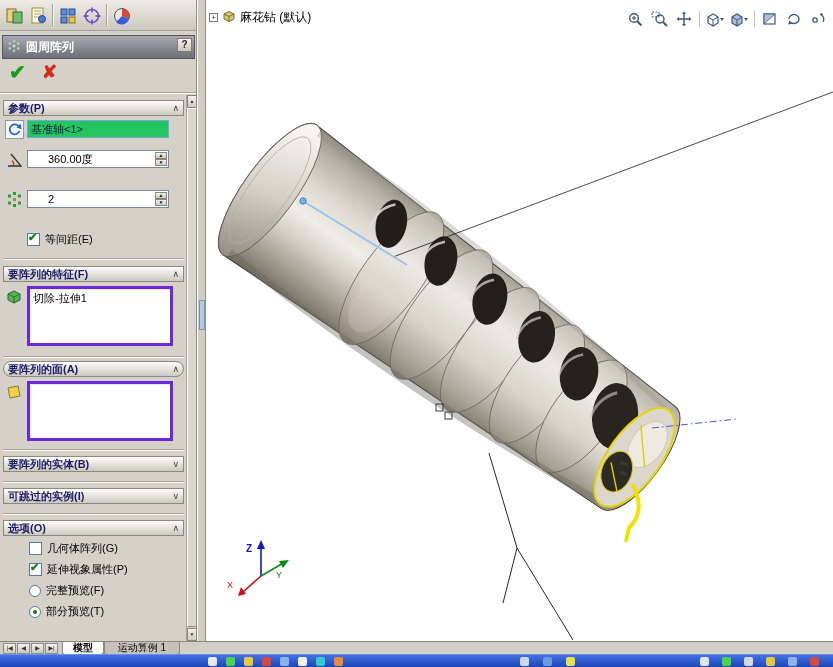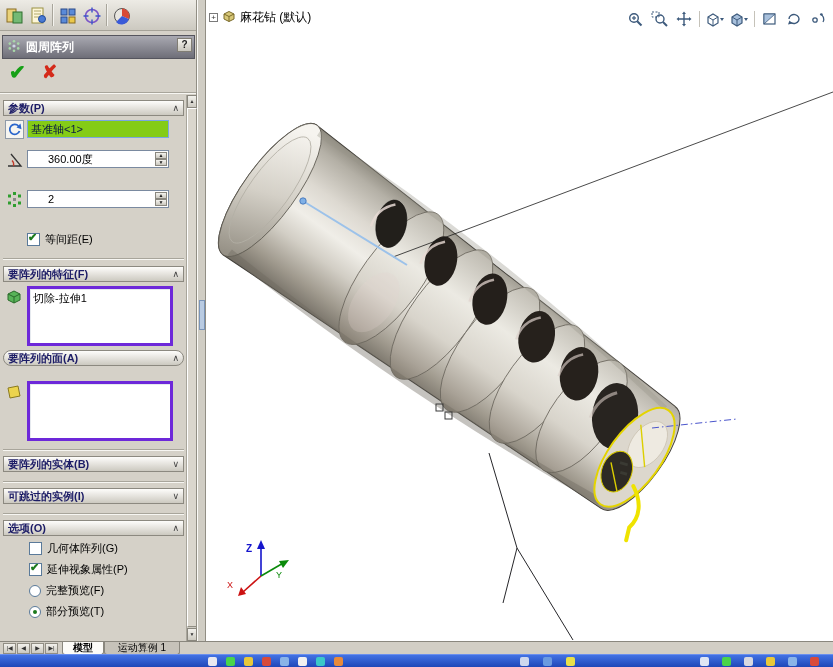--- a/index.html
+++ b/index.html
@@ -13,21 +13,21 @@
   .vsep{position:absolute;top:4px;width:1px;height:22px;background:#a8a59b;box-shadow:1px 0 0 #f4f3ee;}
   .pmtitle{left:2px;top:35px;width:193px;height:24px;background:linear-gradient(#a9a9b1,#6e6e78);border:1px solid #55555e;}
   .pmtitle .txt{position:absolute;left:23px;top:3px;color:#fff;font-weight:bold;font-size:12px;}
   .helpbtn{position:absolute;right:2px;top:2px;width:15px;height:14px;background:linear-gradient(#f4f3ee,#c9c6bd);border:1px solid #807d74;color:#222;font-weight:bold;font-size:10px;text-align:center;line-height:12px;}
   .okbtn{left:9px;top:60px;font-size:20px;font-weight:bold;color:#17a017;cursor:default;}
   .xbtn{left:42px;top:61px;font-size:18px;font-weight:bold;color:#d42a1a;}
   .groove{height:2px;border-top:1px solid #a8a59b;border-bottom:1px solid #f7f6f2;}
   .sech{left:3px;width:181px;height:16px;background:linear-gradient(#fefdfb,#ccc9c0);border:1px solid #8c8980;display:flex;align-items:center;padding:0 4px;}
   .sechl{font-weight:bold;color:#1c1c66;font-size:11px;}
   .chev{margin-left:auto;color:#444;font-size:9px;line-height:9px;}
-  .self{background:#84cc16;border:1px solid #7aa6e0;color:#0a1a44;font-size:11px;line-height:16px;padding:0 3px;white-space:nowrap;overflow:hidden;}
+  .self{background:#22c55e;border:1px solid #7aa6e0;color:#0a1a44;font-size:11px;line-height:16px;padding:0 3px;white-space:nowrap;overflow:hidden;}
   .spinfield{background:#fff;border:1px solid #7a8aa0;}
   .spinfield .val{position:absolute;left:20px;top:1px;line-height:15px;font-size:11px;}
   .spinb{position:absolute;right:1px;width:12px;height:7px;background:linear-gradient(#f4f3ee,#cbc8bf);border:1px solid #8a877e;font-size:5px;line-height:5px;text-align:center;color:#222;}
   .listbox{background:#fff;border:3px solid #6d28d9;box-shadow:inset 1px 1px 0 #e6eaef;font-size:11px;padding:2px 3px;}
   .cbx{width:13px;height:13px;border:1px solid #5a7a9a;background:#fff;position:relative;flex:none;}
   .cbx .mk{position:absolute;left:0px;top:-3px;color:#1c7a1c;font-weight:bold;font-size:11px;}
   .radio{width:12px;height:12px;border:1px solid #5a7a9a;border-radius:50%;background:#fff;position:relative;flex:none;}
   .radio.sel::after{content:'';position:absolute;left:3px;top:3px;width:4px;height:4px;border-radius:50%;background:#1c7a1c;}
   .optrow{display:flex;align-items:center;gap:5px;font-size:11px;}
   .sbar{left:186px;top:95px;width:10px;height:546px;background:#cfccc3;border-left:1px solid #a8a59b;}
@@ -178,21 +178,21 @@
         <path d="M3 6 L9 3 L15 6 L15 12 L9 15 L3 12 Z" fill="#58b358" stroke="#2a6a2a"></path>
         <path d="M3 6 L9 9 L15 6 M9 9 L9 15" stroke="#2a6a2a" fill="none"></path>
       </svg>
   </span>
   <div class="listbox abs" style="left:27px;top:286px;width:146px;height:60px;">
     <span>切除-拉伸1</span>
   </div>
 
   <div class="abs groove" style="left:3px;top:356px;width:181px;"></div>
 
-  <div class="sech abs" style="top:350px;border-radius:8px;">
+  <div class="sech abs" style="top:361px;border-radius:8px;">
     <span class="sechl">要阵列的面(A)</span>
     <span class="chev">∧</span>
   </div>
   <span class="abs" style="left:5px;top:383px;">
     <svg width="18" height="18" viewBox="0 0 18 18">
         <path d="M3 5 L13 3 L15 13 L5 15 Z" fill="#ecd44e" stroke="#8a7a1e"></path>
       </svg>
   </span>
   <div class="listbox abs" style="left:27px;top:381px;width:146px;height:60px;"></div>
 

